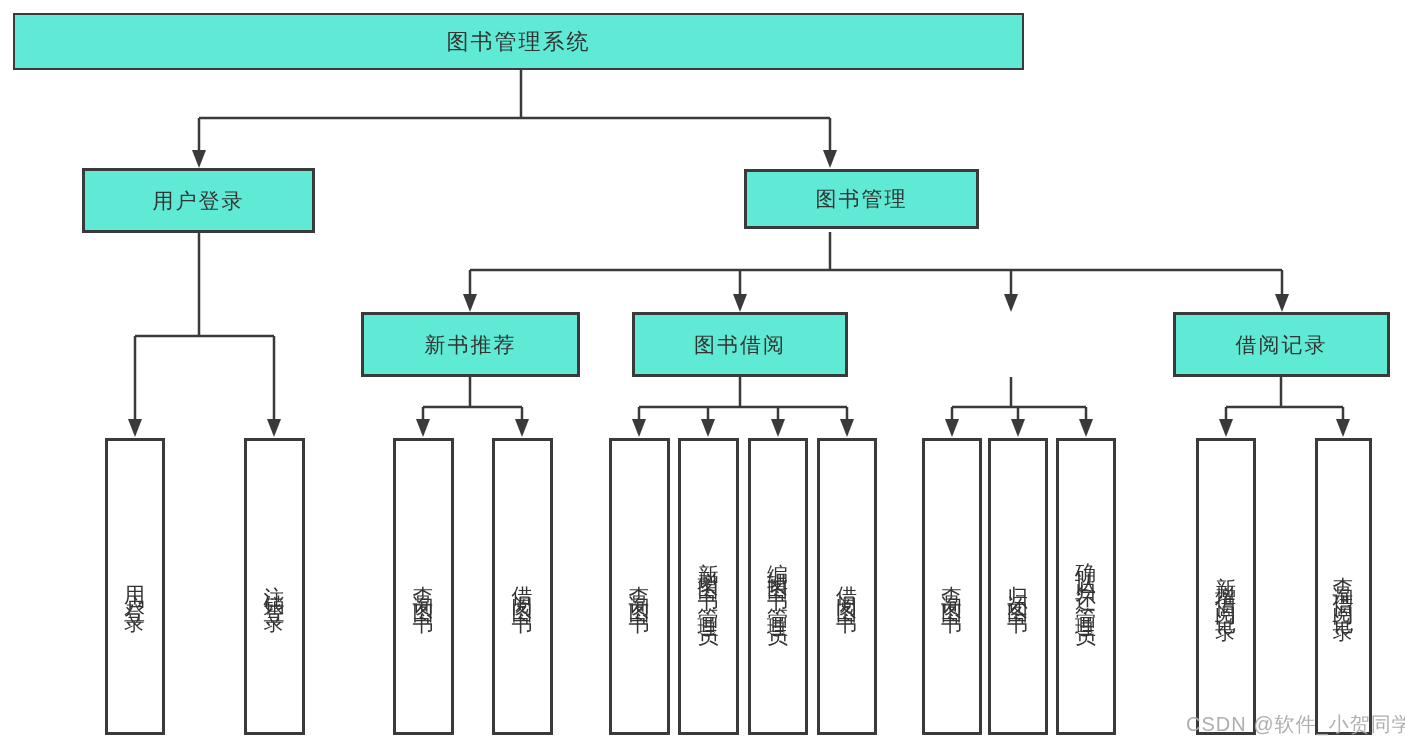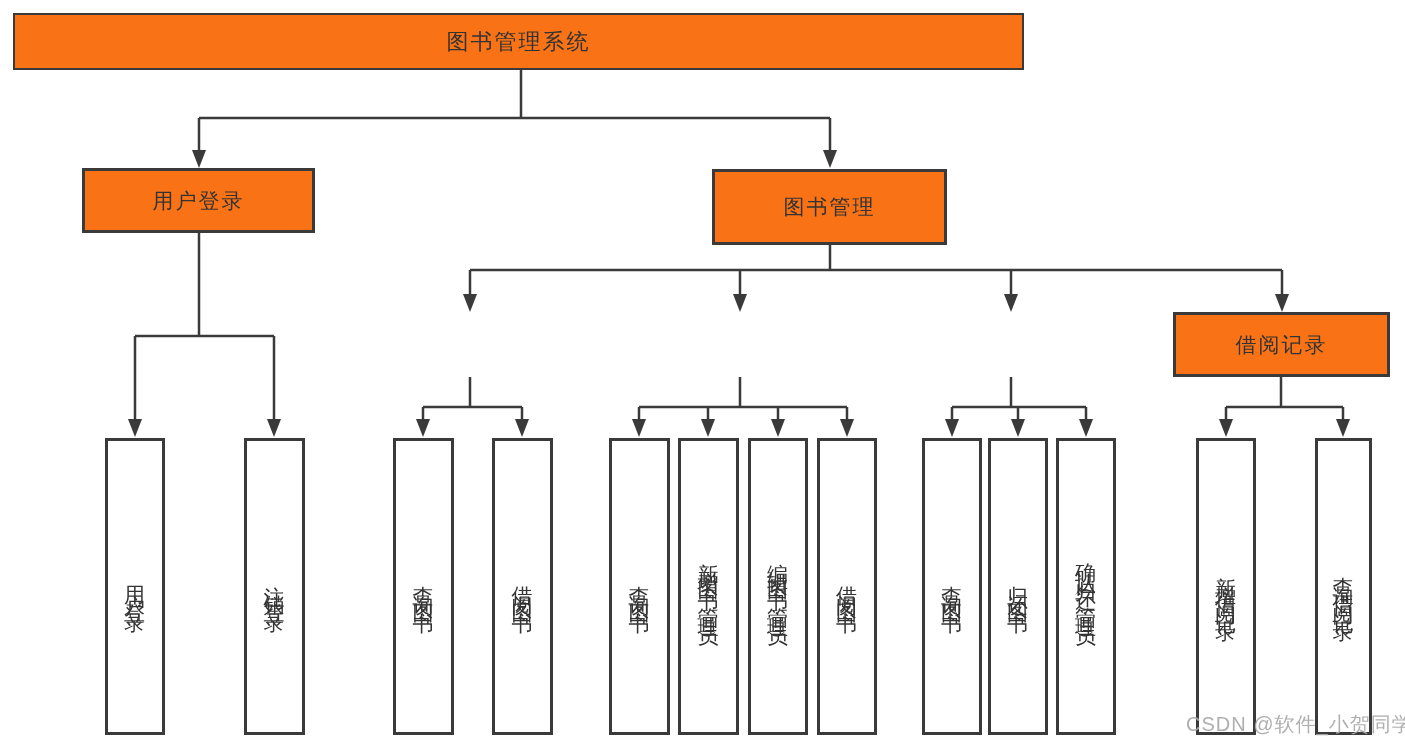--- a/index.html
+++ b/index.html
@@ -12,21 +12,21 @@
     overflow: hidden;
   }
   .wires {
     position: absolute;
     left: 0; top: 0;
     width: 1405px; height: 747px;
   }
   .hbox {
     position: absolute;
     box-sizing: border-box;
-    background: #f97316;
+    background: #5eead4;
     border: 3px solid #3a3a3a;
     display: flex;
     align-items: center;
     justify-content: center;
     font-size: 21px;
     color: #333333;
     letter-spacing: 2px;
     white-space: nowrap;
   }
   .root-box {
@@ -107,22 +107,24 @@
       <polygon points="1011,419 1025,419 1018,437"></polygon>
       <polygon points="1079,419 1093,419 1086,437"></polygon>
       <polygon points="1219,419 1233,419 1226,437"></polygon>
       <polygon points="1336,419 1350,419 1343,437"></polygon>
     </g>
   </svg>
 
   <div class="hbox root-box" style="left:13px; top:13px; width:1011px; height:57px;">图书管理系统</div>
 
   <div class="hbox" style="left:82px; top:168px; width:233px; height:65px;">用户登录</div>
-  <div class="hbox" style="left:712px; top:169px; width:235px; height:76px;">图书管理</div>
+  <div class="hbox" style="left:744px; top:169px; width:235px; height:60px;">图书管理</div>
 
+  <div class="hbox" style="left:361px; top:312px; width:219px; height:65px;">新书推荐</div>
+  <div class="hbox" style="left:632px; top:312px; width:216px; height:65px;">图书借阅</div>
   <div class="hbox" style="left:1173px; top:312px; width:217px; height:65px;">借阅记录</div>
 
   <div class="vbox" style="left:105px; width:60px;">
     <span>用户登录</span>
   </div>
   <div class="vbox" style="left:244px; width:61px;">
     <span>注销登录</span>
   </div>
 
   <div class="vbox" style="left:393px; width:61px;">

